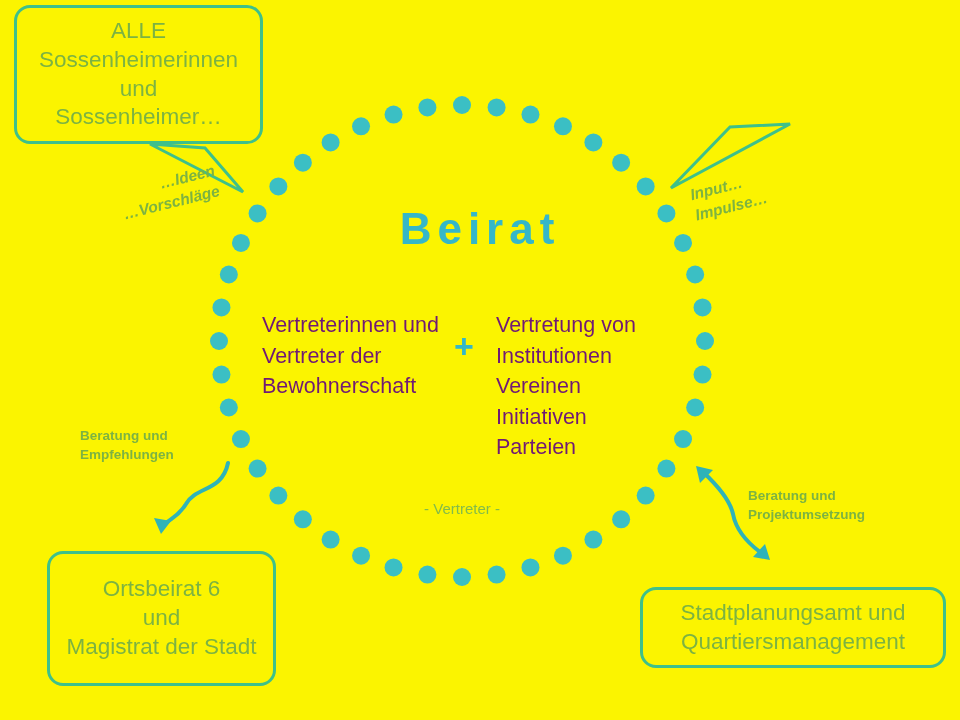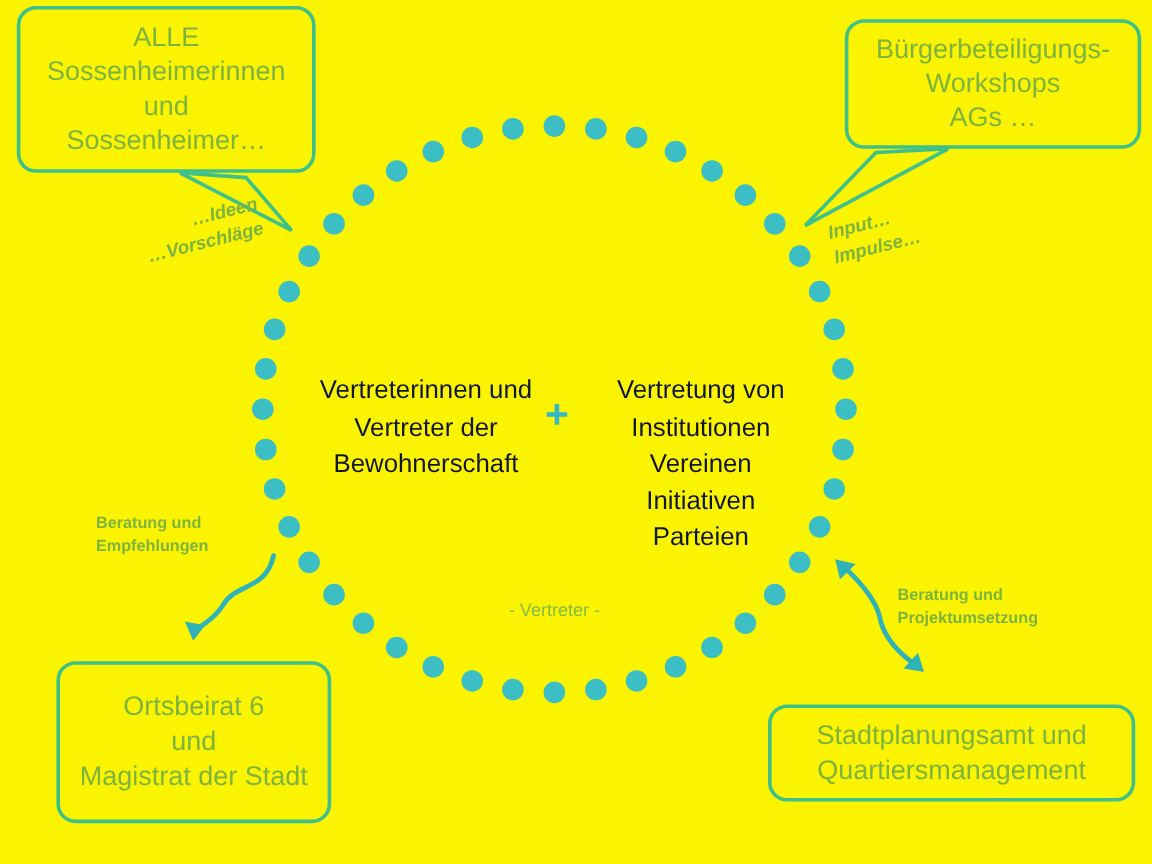--- a/index.html
+++ b/index.html
@@ -57,22 +57,21 @@
     position: absolute;
     left: 0; right: 0; top: 204px;
     text-align: center;
     color: #35b7c8;
     font-size: 44px;
     font-weight: bold;
     letter-spacing: 6px;
   }
   .col {
     position: absolute;
-    text-align: center;
-    color: #0f172a;
+    color: #701a75;
     font-size: 21.5px;
     line-height: 1.42;
   }
   #col-left  { left: 262px; top: 310px; width: 186px; }
   #col-right { left: 496px; top: 310px; width: 176px; }
   #plus-sign {
     position: absolute;
     left: 444px; top: 327px;
     width: 40px;
     text-align: center;
@@ -205,33 +204,27 @@
       <span class="ln">und</span>
       <span class="ln">Sossenheimer…</span>
     </div>
   </div>
 
   <div class="tag-rot" id="tag-ideen">
     <span class="ln">…Ideen</span><br>
     <span class="ln">…Vorschläge</span>
   </div>
 
-  <div class="box" id="bubble-workshops">
-    <div class="lines">
-      <span class="ln">Bürgerbeteiligungs-</span>
-      <span class="ln">Workshops</span>
-      <span class="ln">AGs …</span>
-    </div>
-  </div>
 
   <div class="tag-rot" id="tag-input">
     <span class="ln">Input…</span><br>
     <span class="ln">Impulse…</span>
   </div>
 
+  <div id="title-beirat">Beirat</div>
 
   <div class="col" id="col-left">
     <span class="ln">Vertreterinnen</span>
     <span class="ln">und Vertreter</span>
     <span class="ln">der</span>
     <span class="ln">Bewohnerschaft</span>
   </div>
 
   <div id="plus-sign">+</div>
 

